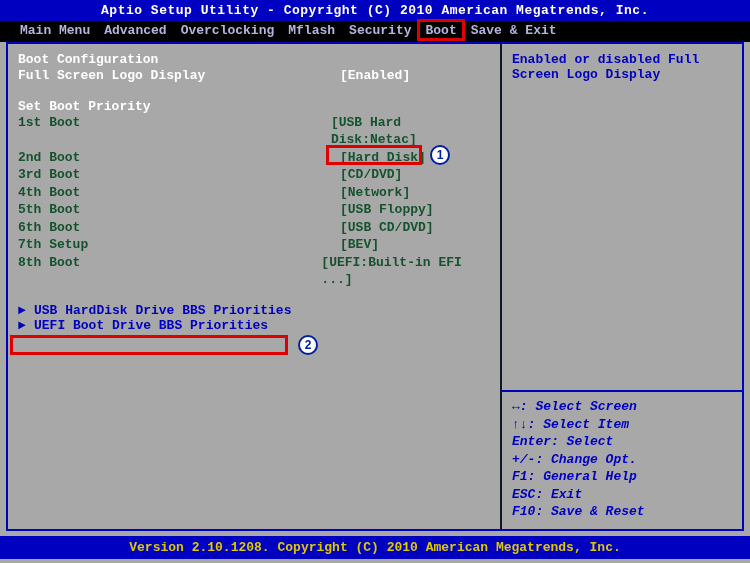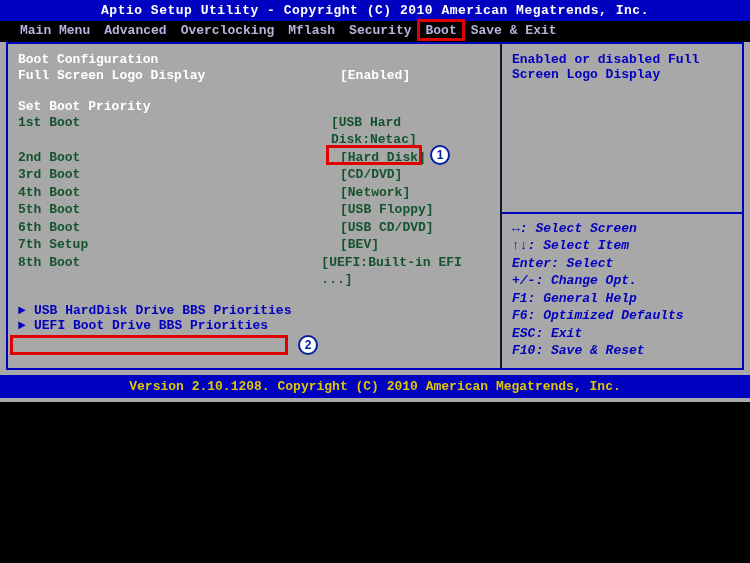--- a/index.html
+++ b/index.html
@@ -7,21 +7,21 @@
     background: #000;
     font-family: "Courier New", monospace;
     font-size: 13px;
     width: 750px;
     height: 563px;
     overflow: hidden;
     font-weight: bold;
   }
   .screen {
     width: 750px;
-    height: 402px;
+    height: 563px;
     background: #a8a8a8;
     position: relative;
   }
   .top-bar {
     background: #0000c1;
     color: #fff;
     text-align: center;
     padding: 3px 0;
     letter-spacing: 0.5px;
   }
@@ -184,21 +184,20 @@
         <div>Enabled or disabled Full</div>
         <div>Screen Logo Display</div>
       </div>
       <div class="right-divider"></div>
       <div class="keyhelp">
         <div>↔: Select Screen</div>
         <div>↑↓: Select Item</div>
         <div>Enter: Select</div>
         <div>+/-: Change Opt.</div>
         <div>F1: General Help</div>
-        <div>F6: Optimized Defaults</div>
         <div>ESC: Exit</div>
         <div>F10: Save &amp; Reset</div>
       </div>
     </div>
   </div>
 
   <div class="bottom-bar">
     <span>Version 2.10.1208. Copyright (C) 2010 American Megatrends, Inc.</span>
   </div>
 

